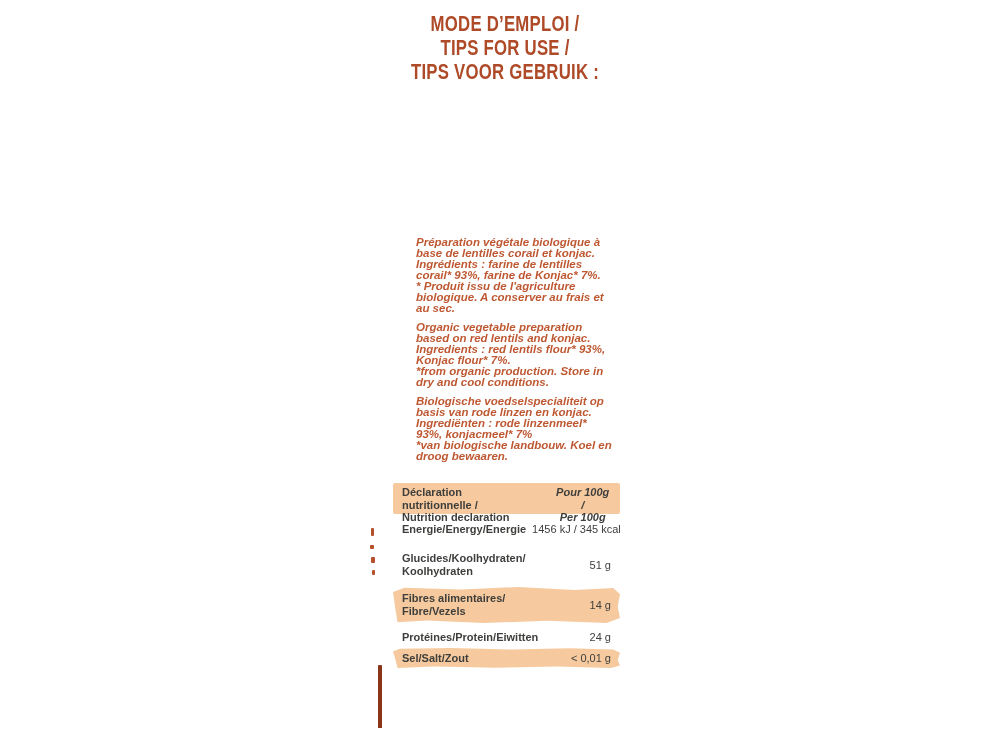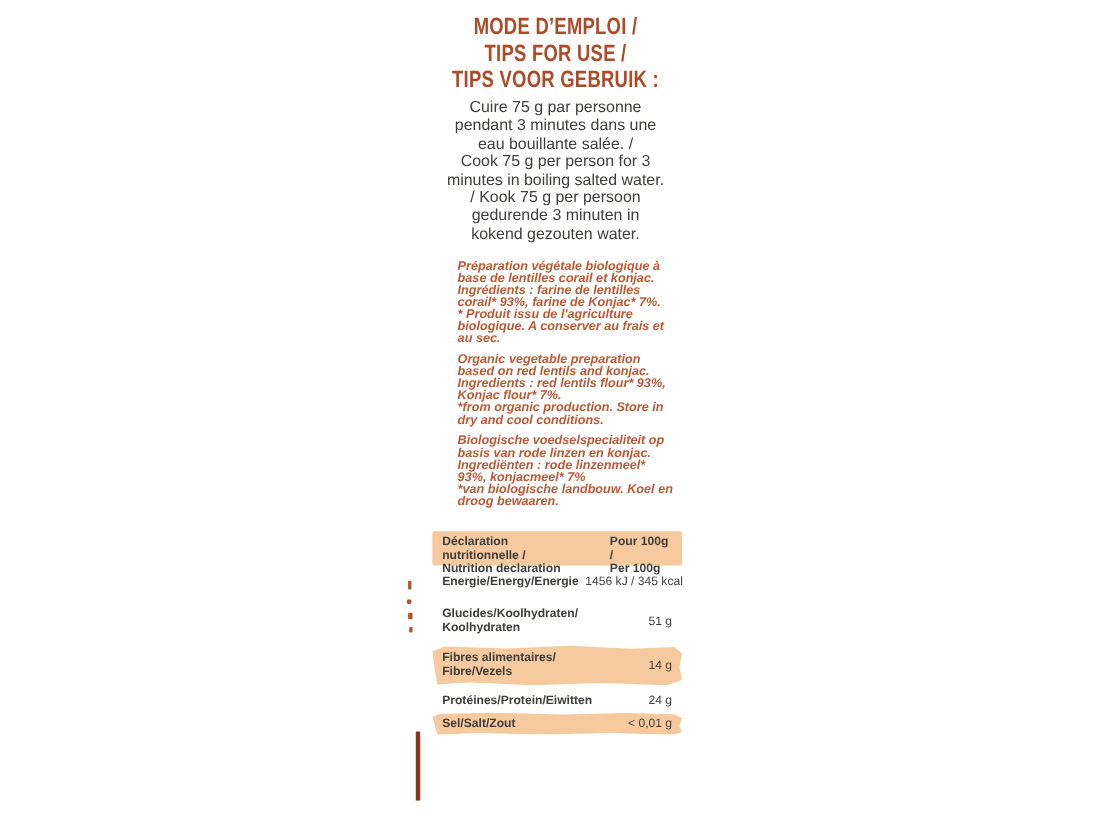--- a/index.html
+++ b/index.html
@@ -39,21 +39,21 @@
   .peach{background:var(--peach,#F6CA9E);}
   .torn-a{clip-path:polygon(1% 10%,4% 1%,22% 6%,48% 0%,73% 6%,96% 1%,100% 16%,99% 48%,100% 84%,95% 99%,70% 93%,46% 100%,20% 94%,3% 99%,0% 82%,1% 45%);}
   .torn-b{clip-path:polygon(0% 14%,5% 2%,30% 7%,55% 0%,80% 8%,97% 3%,100% 20%,99% 55%,100% 86%,94% 100%,68% 94%,40% 100%,15% 93%,2% 98%,1% 60%);}
   .torn-c{clip-path:polygon(0% 18%,3% 4%,26% 0%,52% 8%,78% 1%,97% 7%,100% 24%,99% 60%,100% 88%,96% 100%,72% 92%,45% 99%,18% 92%,2% 100%,1% 55%);}
   .nhead{
     display:flex;justify-content:space-between;align-items:flex-start;
     font-weight:bold;line-height:12.5px;padding:3px 9px 3px 9px;height:25px;
     border-radius:2px;
     gap:20px;
   }
-  .nhead .unit{text-align:left;white-space:pre-line;}
+  .nhead .unit{text-align:center;white-space:pre-line;font-style:italic;}
   .nhead .hlabel{white-space:pre-line;}
   .nrow{padding:0 9px;}
   .flexrow{display:flex;justify-content:space-between;align-items:center;}
   .bold{font-weight:bold;}
   .prel{white-space:pre-line;}
   .sub{font-size:10.5px;line-height:11.5px;}
   .val{font-size:11px;white-space:nowrap;padding-left:6px;}
   .energy-row{margin-top:4px;height:22px;}
   .fat-block{margin-top:4px;padding:5px 9px 6px 9px;}
   .fat-block .flexrow{line-height:12.5px;}
@@ -75,28 +75,20 @@
 </style>
 </head>
 <body>
 
 <div class="sheet">
 
   <div class="page-title">MODE D’EMPLOI /
 TIPS FOR USE /
 TIPS VOOR GEBRUIK :</div>
 
-  <div class="instructions">Cuire 75 g par personne
-pendant 3 minutes dans une
-eau bouillante salée. /
-Cook 75 g per person for 3
-minutes in boiling salted water.
-/ Kook 75 g per persoon
-gedurende 3 minuten in
-kokend gezouten water.</div>
 
   <div class="ingredients">
     <p>Préparation végétale biologique à
 base de lentilles corail et konjac.
 Ingrédients : farine de lentilles
 corail* 93%, farine de Konjac* 7%.
 * Produit issu de l'agriculture
 biologique. A conserver au frais et
 au sec.</p>
     <p>Organic vegetable preparation

